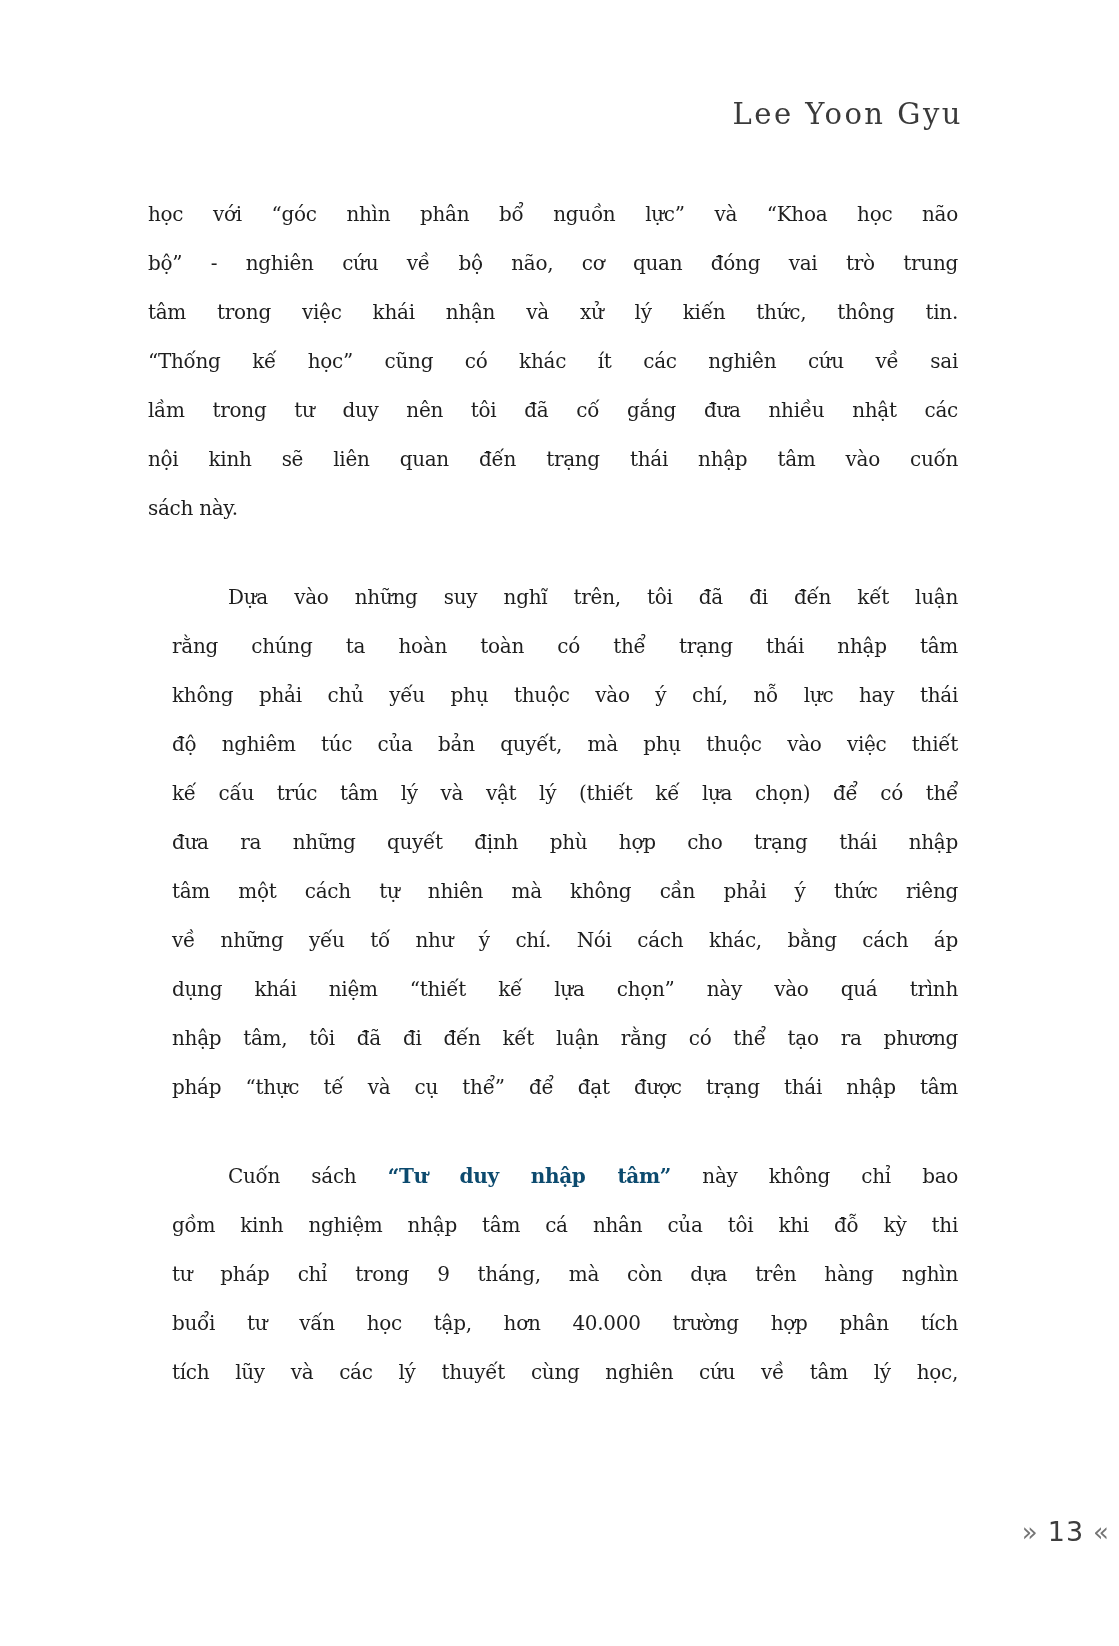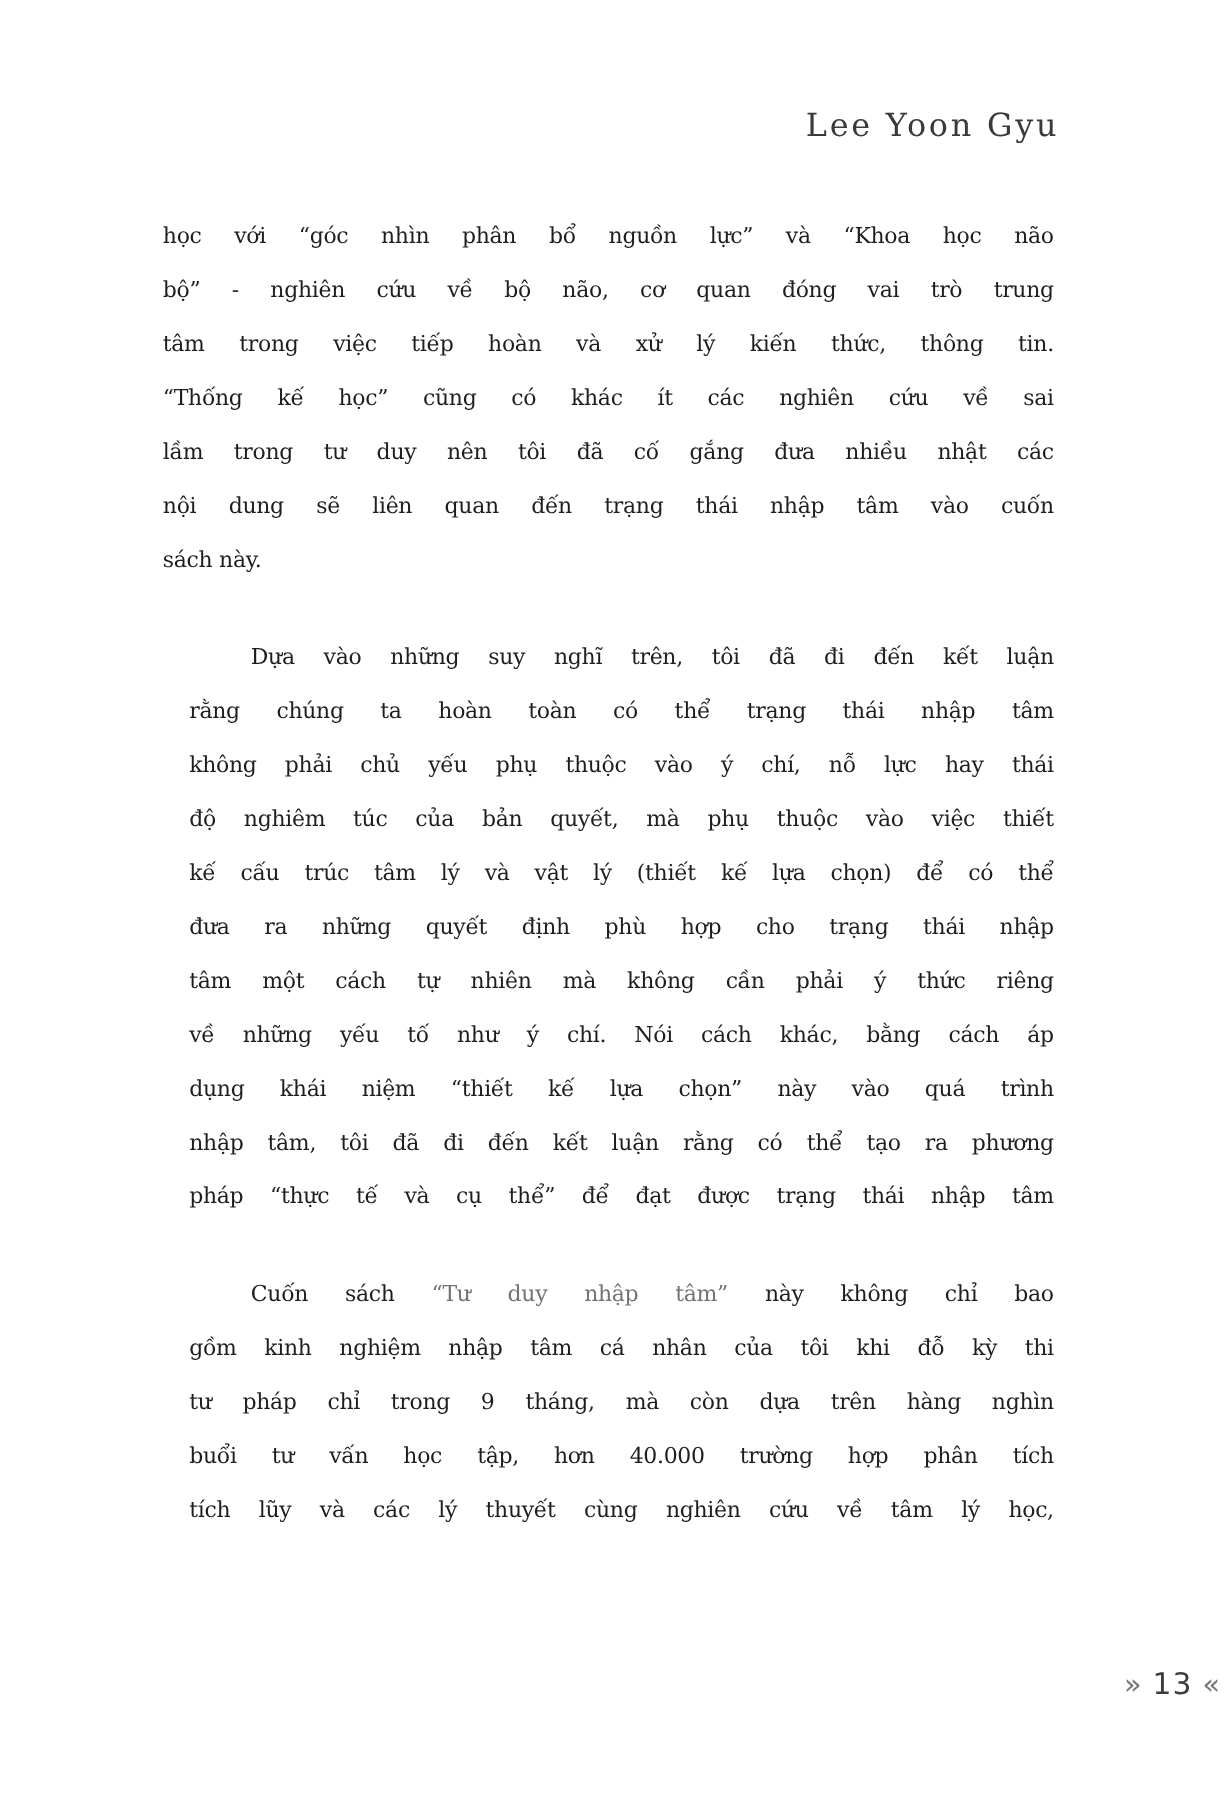--- a/index.html
+++ b/index.html
@@ -44,21 +44,21 @@
     text-align: justify;
     text-align-last: justify;
     -moz-text-align-last: justify;
     text-justify: inter-word;
   }
   .line.end {
     text-align-last: left;
     -moz-text-align-last: left;
   }
   .line.indent { padding-left: 56px; }
-  .bold { font-weight: normal; color: #737373; }
+  .bold { font-weight: bold; color: #0c4a6e; }
   .page-footer {
     position: absolute;
     top: 1516px;
     left: 0;
     width: 100%;
     text-align: right;
     font-family: "DejaVu Sans", sans-serif;
     font-size: 27px;
     color: #3d3d3d;
     letter-spacing: 1px;
@@ -75,24 +75,24 @@
 <div class="page">
 
   <div class="page-header">
     <span class="author-name">Lee Yoon Gyu</span>
   </div>
 
   <main class="body-text" id="paragraphs-root">
       <div class="paragraph">
         <div class="line"><span>học với “góc nhìn phân bổ nguồn lực” và “Khoa học não</span></div>
         <div class="line"><span>bộ” - nghiên cứu về bộ não, cơ quan đóng vai trò trung</span></div>
-        <div class="line"><span>tâm trong việc tiếp hoàn và xử lý kiến thức, thông tin.</span></div>
+        <div class="line"><span>tâm trong việc khái nhận và xử lý kiến thức, thông tin.</span></div>
         <div class="line"><span>“Thống kế học” cũng có khác ít các nghiên cứu về sai</span></div>
         <div class="line"><span>lầm trong tư duy nên tôi đã cố gắng đưa nhiều nhật các</span></div>
-        <div class="line"><span>nội dung sẽ liên quan đến trạng thái nhập tâm vào cuốn</span></div>
+        <div class="line"><span>nội kinh sẽ liên quan đến trạng thái nhập tâm vào cuốn</span></div>
         <div class="line end"><span>sách này.</span></div>
       </div>
       <div class="paragraph">
         <div class="line indent"><span>Dựa vào những suy nghĩ trên, tôi đã đi đến kết luận</span></div>
         <div class="line"><span>rằng chúng ta hoàn toàn có thể trạng thái nhập tâm</span></div>
         <div class="line"><span>không phải chủ yếu phụ thuộc vào ý chí, nỗ lực hay thái</span></div>
         <div class="line"><span>độ nghiêm túc của bản quyết, mà phụ thuộc vào việc thiết</span></div>
         <div class="line"><span>kế cấu trúc tâm lý và vật lý (thiết kế lựa chọn) để có thể</span></div>
         <div class="line"><span>đưa ra những quyết định phù hợp cho trạng thái nhập</span></div>
         <div class="line"><span>tâm một cách tự nhiên mà không cần phải ý thức riêng</span></div>

